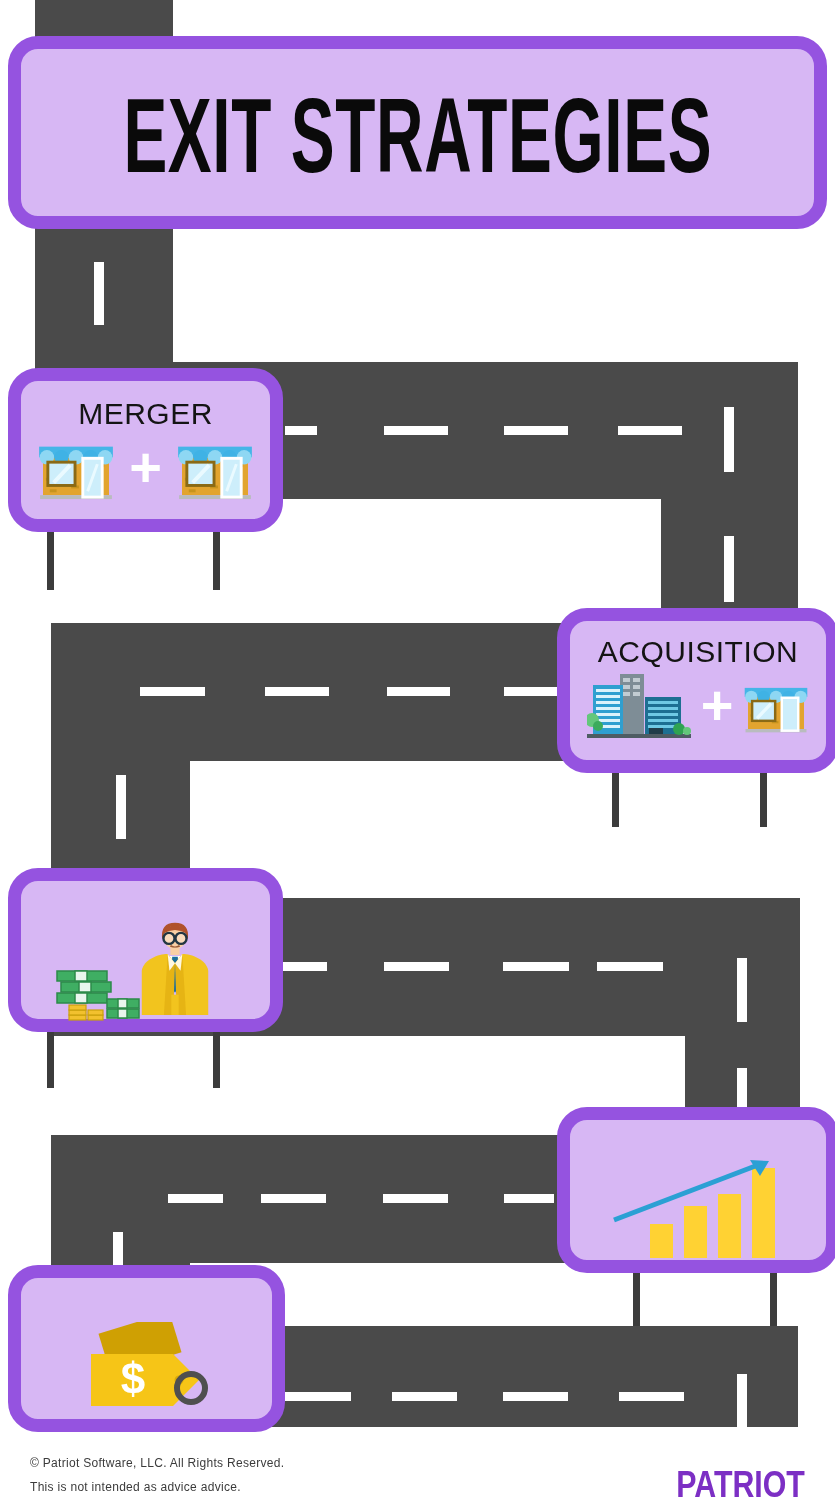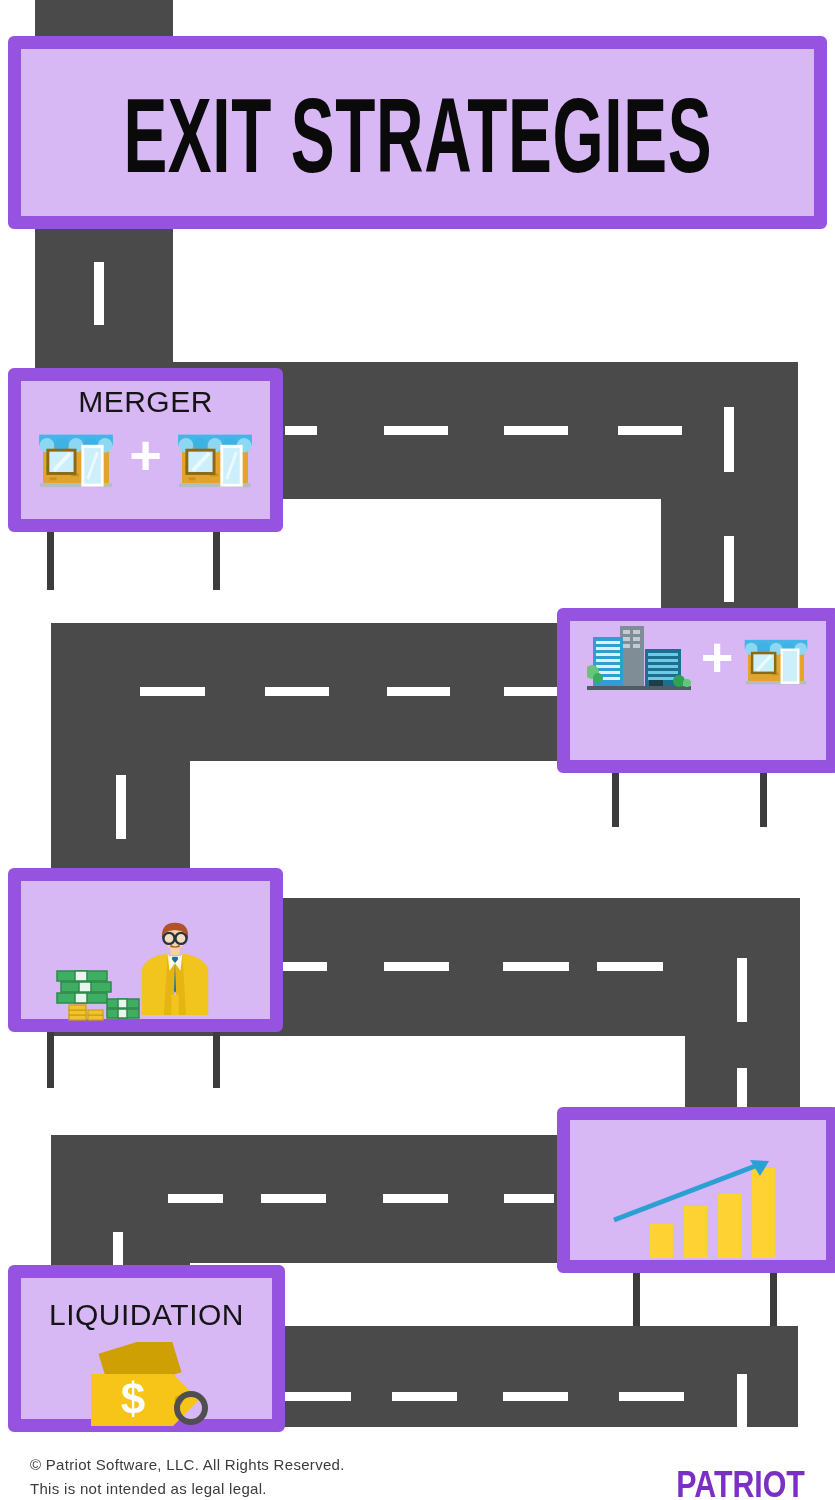--- a/index.html
+++ b/index.html
@@ -6,29 +6,29 @@
     --road:#4a4a4a; --dash:#ffffff; --box-border:#9553e0; --box-fill:#d7b7f4;
     --post:#3c3c3c; --brand:#7c2fc4; --yellow:#ffd233; --blue:#2ba0d4; --gold:#cfa003;
   }
   *{margin:0;padding:0;box-sizing:border-box}
   body{background:#fff;font-family:"Liberation Sans",sans-serif}
   #stage{position:relative;width:835px;height:1500px;background:#ffffff;overflow:hidden}
   .road{position:absolute;background:var(--road)}
   .dash{position:absolute;background:var(--dash)}
   .post{position:absolute;width:7px;background:var(--post)}
   .sign{position:absolute;background:var(--box-fill);border:13px solid var(--box-border);
-        border-radius:6px;z-index:5}
+        border-radius:30px;z-index:5}
   .sign-inner{position:relative;width:100%;height:100%;border-radius:14px}
   .label{font-size:30px;color:#141414;letter-spacing:.5px;text-align:center;white-space:nowrap}
   #title-box{left:8px;top:36px;width:819px;height:193px;display:flex;align-items:center;justify-content:center}
   #title-text{font-size:106px;font-weight:700;color:#0a0a0a;white-space:nowrap;
         transform:scaleX(.62);transform-origin:center;letter-spacing:1px;padding-top:6px}
   .icon-row{display:flex;align-items:center;justify-content:center;gap:14px}
   .plus{color:#ffffff;font-size:56px;font-weight:700;line-height:1;padding-bottom:6px}
-  #footer-line1,#footer-line2{position:absolute;left:30px;font-size:15px;color:#3b3b3b;letter-spacing:.3px}
+  #footer-line1,#footer-line2{position:absolute;left:30px;font-size:12px;color:#3b3b3b;letter-spacing:.3px}
   #footer-line1{top:1456px}
   #footer-line2{top:1480px}
   #brand-logo{position:absolute;right:30px;top:1464px;font-size:37px;font-weight:700;
         color:var(--brand);transform:scaleX(.82);transform-origin:right center;letter-spacing:0px}
 </style>
 </head>
 <body>
 
 <div id="stage">
 
@@ -80,21 +80,21 @@
       <div class="post" style="left: 633px; top: 1268px; height: 58px;"></div>
       <div class="post" style="left: 770px; top: 1268px; height: 58px;"></div>
     </div>
 
   <div class="sign" id="title-box">
     <div id="title-text">EXIT STRATEGIES</div>
   </div>
 
   <div class="sign" style="left:8px;top:368px;width:275px;height:164px">
     <div class="sign-inner">
-      <div class="label" style="margin-top:4px">MERGER</div>
+      <div class="label" style="margin-top:16px">MERGER</div>
       <div class="icon-row" style="margin-top:4px">
         <span>
           <svg width="78" height="66" viewBox="0 0 78 68">
             <rect x="5" y="20" width="68" height="42" fill="#e2a42f"></rect>
             <g fill="#c7931c">
                 <rect x="10" y="27" width="8" height="3"></rect>
                 <rect x="40" y="25" width="7" height="3"></rect>
                 <rect x="62" y="30" width="6" height="3"></rect>
                 <rect x="8" y="44" width="7" height="3"></rect>
                 <rect x="34" y="52" width="8" height="3"></rect>
@@ -139,20 +139,21 @@
             <rect x="46" y="24" width="20" height="40" fill="#cdeefb" stroke="#ffffff" stroke-width="3"></rect>
             <line x1="51" y1="58" x2="61" y2="30" stroke="#eafaff" stroke-width="3"></line>
           </svg>
         </span>
       </div>
     </div>
   </div>
 
   <div class="sign" style="left:557px;top:608px;width:282px;height:165px">
     <div class="sign-inner">
+      <div class="label" style="margin-top:14px">ACQUISITION</div>
       <div class="icon-row" style="margin-top:4px;gap:10px">
         <span>
           <svg width="104" height="66" viewBox="0 0 104 66">
             <rect x="33" y="1" width="24" height="60" fill="#7e8d96"></rect>
             <g fill="#c2ccd2">
                 <rect x="36" y="5" width="7" height="4"></rect>
                 <rect x="46" y="5" width="7" height="4"></rect>
                 <rect x="36" y="12" width="7" height="4"></rect>
                 <rect x="46" y="12" width="7" height="4"></rect>
                 <rect x="36" y="19" width="7" height="4"></rect>
@@ -269,30 +270,29 @@
           <rect x="140" y="10" width="23" height="90" fill="var(--yellow)"></rect>
           <line x1="2" y1="62" x2="146" y2="7" stroke="var(--blue)" stroke-width="5"></line>
           <polygon points="157,3 138,2 148,18" fill="var(--blue)"></polygon>
         </svg>
       </span>
     </div>
   </div>
 
   <div class="sign" style="left:8px;top:1265px;width:277px;height:167px">
     <div class="sign-inner">
-      <div class="label" style="margin-top:20px">LIQUIDATION</div>
       <span style="position:absolute;left:64px;top:44px">
         <svg width="132" height="96" viewBox="0 0 132 96">
           <rect x="18" y="0" width="74" height="42" fill="var(--gold)" transform="rotate(-17 55 21)"></rect>
           <polygon points="6,32 88,32 114,58 88,84 6,84" fill="#f6c517"></polygon>
           <circle cx="94" cy="58" r="4.5" fill="#d9a90a"></circle>
           <circle cx="106" cy="66" r="14" fill="none" stroke="#4f4f4f" stroke-width="6"></circle>
           <text x="48" y="72" text-anchor="middle" font-family="Liberation Sans, sans-serif" font-size="44" font-weight="700" fill="#ffffff">$</text>
         </svg>
       </span>
     </div>
   </div>
 
   <div id="footer-line1">© Patriot Software, LLC. All Rights Reserved.</div>
-  <div id="footer-line2">This is not intended as legal legal.</div>
+  <div id="footer-line2">This is not intended as advice advice.</div>
   <div id="brand-logo">PATRIOT</div>
 
 </div>
 
 </body></html>

